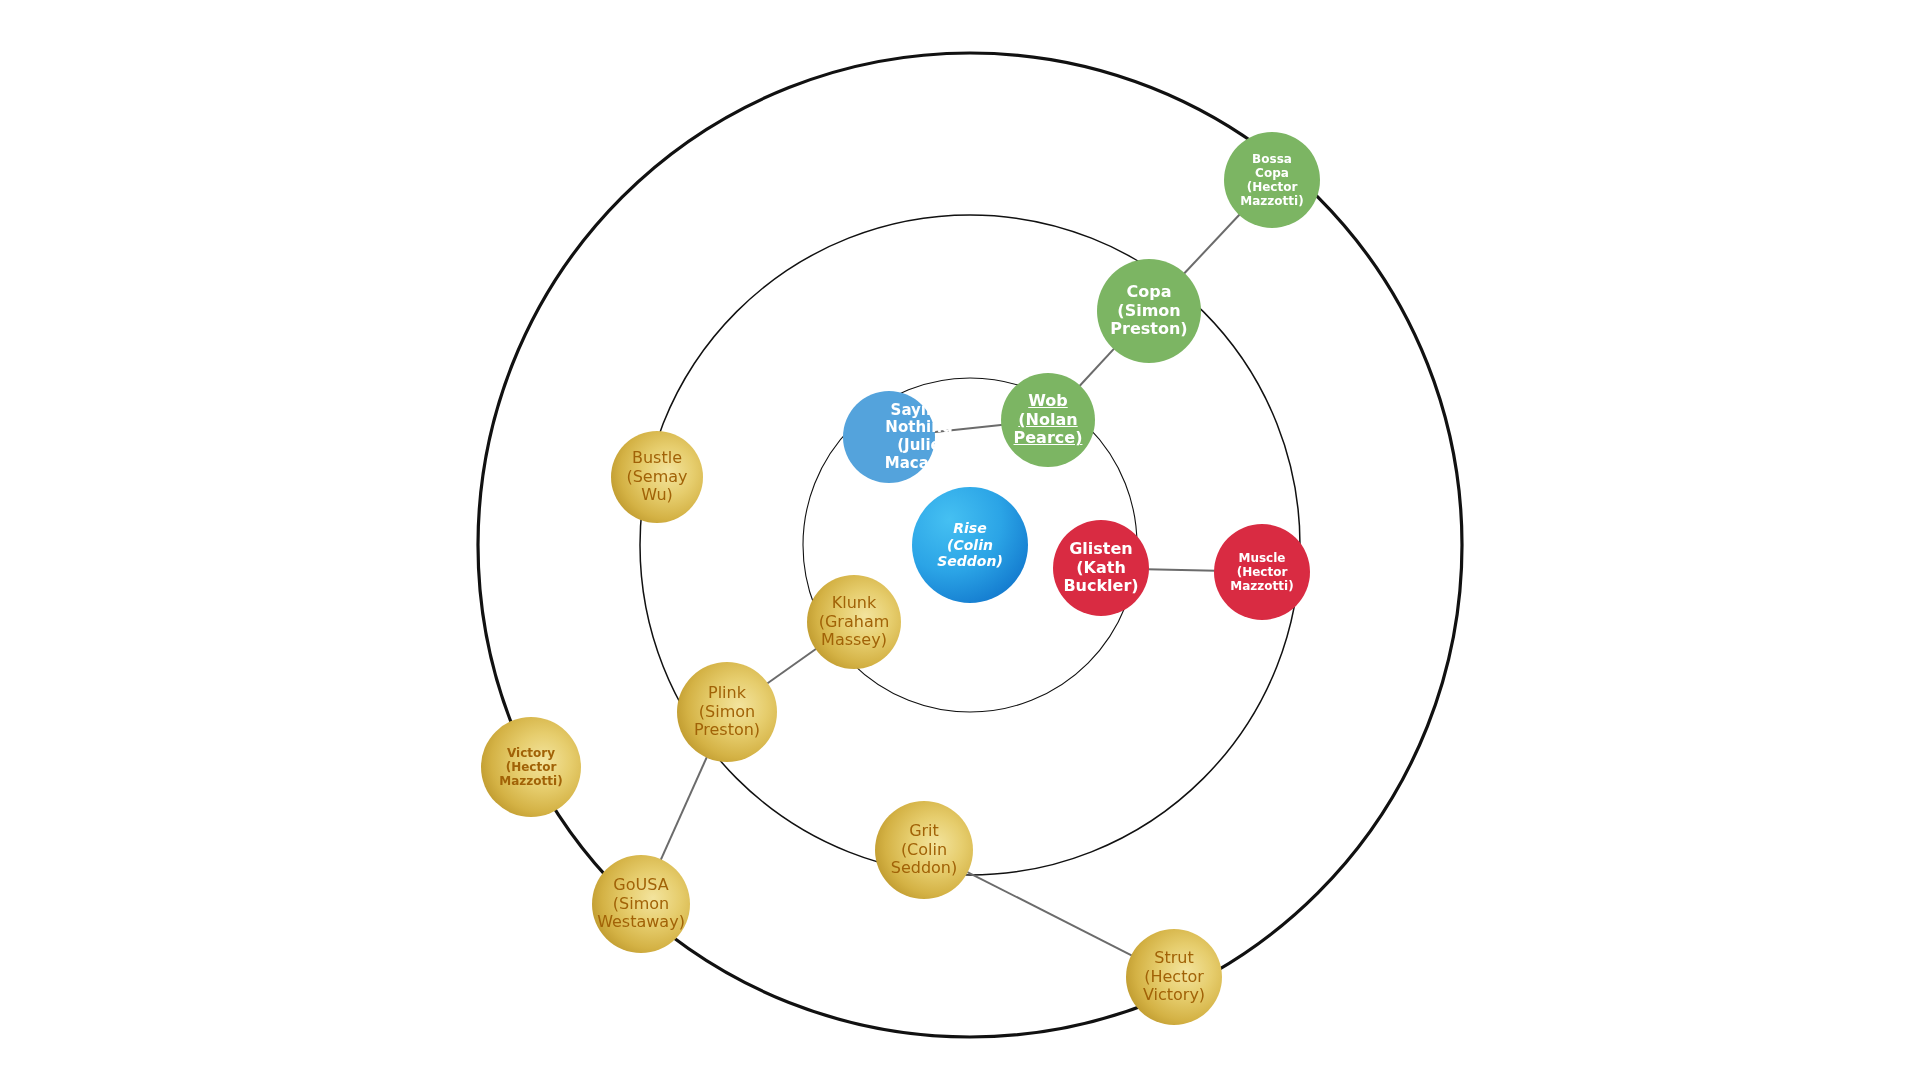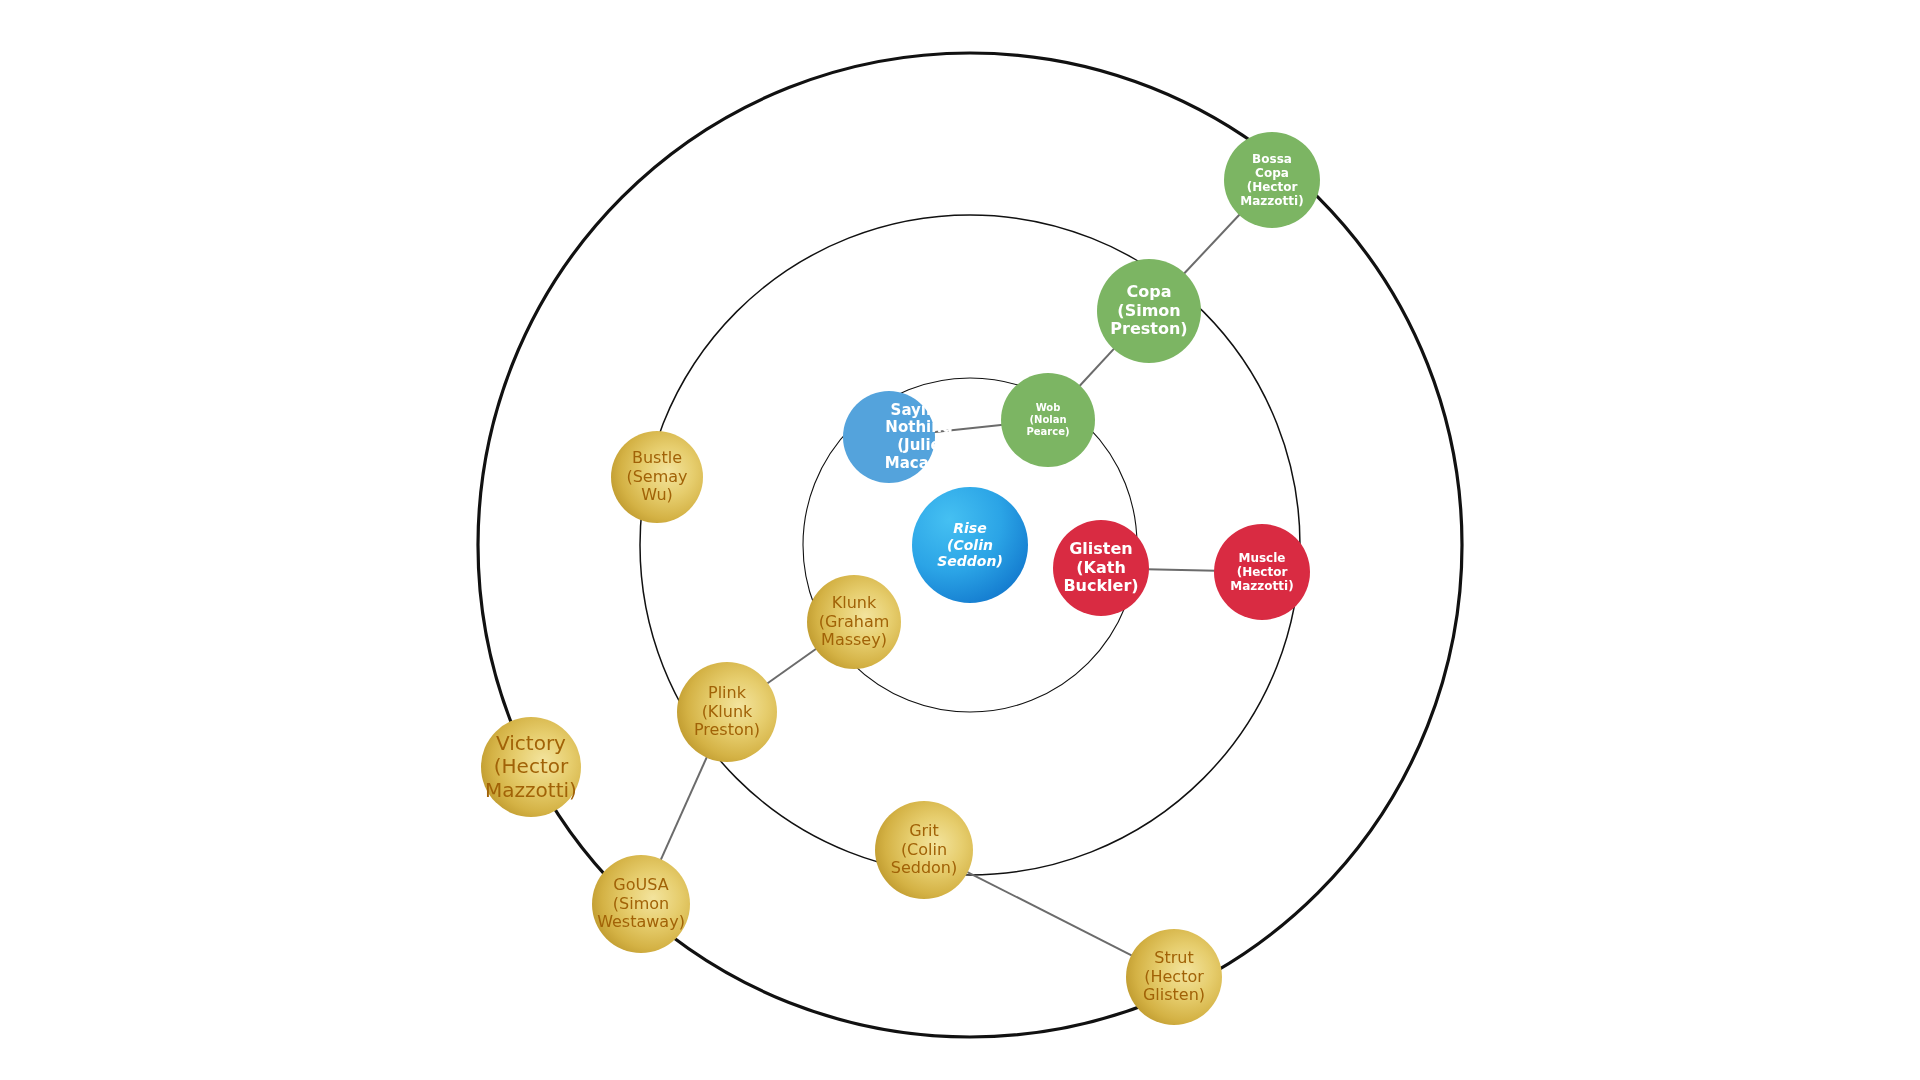--- a/index.html
+++ b/index.html
@@ -72,51 +72,51 @@
       </g>
   </svg>
   <div id="labels">
       <div class="node-label lbl-light" style="left: 912px; top: 487px; width: 116px; height: 116px; font-size: 14px; font-style: italic;">Rise
 (Colin
 Seddon)</div>
       <div class="node-label lbl-light" style="left: 873px; top: 391px; width: 92px; height: 92px; font-size: 15px;">Saying
 Nothing
 (Julie
 Macara)</div>
-      <div class="node-label lbl-light" style="left: 1001px; top: 373px; width: 94px; height: 94px; font-size: 10px;">Wob
+      <div class="node-label lbl-light" style="left: 1001px; top: 373px; width: 94px; height: 94px; font-size: 16px; text-decoration: underline;">Wob
 (Nolan
 Pearce)</div>
       <div class="node-label lbl-light" style="left: 1053px; top: 520px; width: 96px; height: 96px; font-size: 16px;">Glisten
 (Kath
 Buckler)</div>
       <div class="node-label lbl-dark" style="left: 807px; top: 575px; width: 94px; height: 94px; font-size: 16px;">Klunk
 (Graham
 Massey)</div>
       <div class="node-label lbl-light" style="left: 1097px; top: 259px; width: 104px; height: 104px; font-size: 16px;">Copa
 (Simon
 Preston)</div>
       <div class="node-label lbl-light" style="left: 1214px; top: 524px; width: 96px; height: 96px; font-size: 12px;">Muscle
 (Hector
 Mazzotti)</div>
       <div class="node-label lbl-dark" style="left: 875px; top: 801px; width: 98px; height: 98px; font-size: 16px;">Grit
 (Colin
 Seddon)</div>
       <div class="node-label lbl-dark" style="left: 677px; top: 662px; width: 100px; height: 100px; font-size: 16px;">Plink
-(Klunk
+(Simon
 Preston)</div>
       <div class="node-label lbl-dark" style="left: 611px; top: 431px; width: 92px; height: 92px; font-size: 16px;">Bustle
 (Semay
 Wu)</div>
       <div class="node-label lbl-light" style="left: 1224px; top: 132px; width: 96px; height: 96px; font-size: 12px;">Bossa
 Copa
 (Hector
 Mazzotti)</div>
       <div class="node-label lbl-dark" style="left: 1126px; top: 929px; width: 96px; height: 96px; font-size: 16px;">Strut
 (Hector
-Glisten)</div>
+Victory)</div>
       <div class="node-label lbl-dark" style="left: 592px; top: 855px; width: 98px; height: 98px; font-size: 16px;">GoUSA
 (Simon
 Westaway)</div>
-      <div class="node-label lbl-dark" style="left: 481px; top: 717px; width: 100px; height: 100px; font-size: 20px;">Victory
+      <div class="node-label lbl-dark" style="left: 481px; top: 717px; width: 100px; height: 100px; font-size: 12px; font-weight: bold;">Victory
 (Hector
 Mazzotti)</div>
     </div>
 </div>
 
 </body></html>

